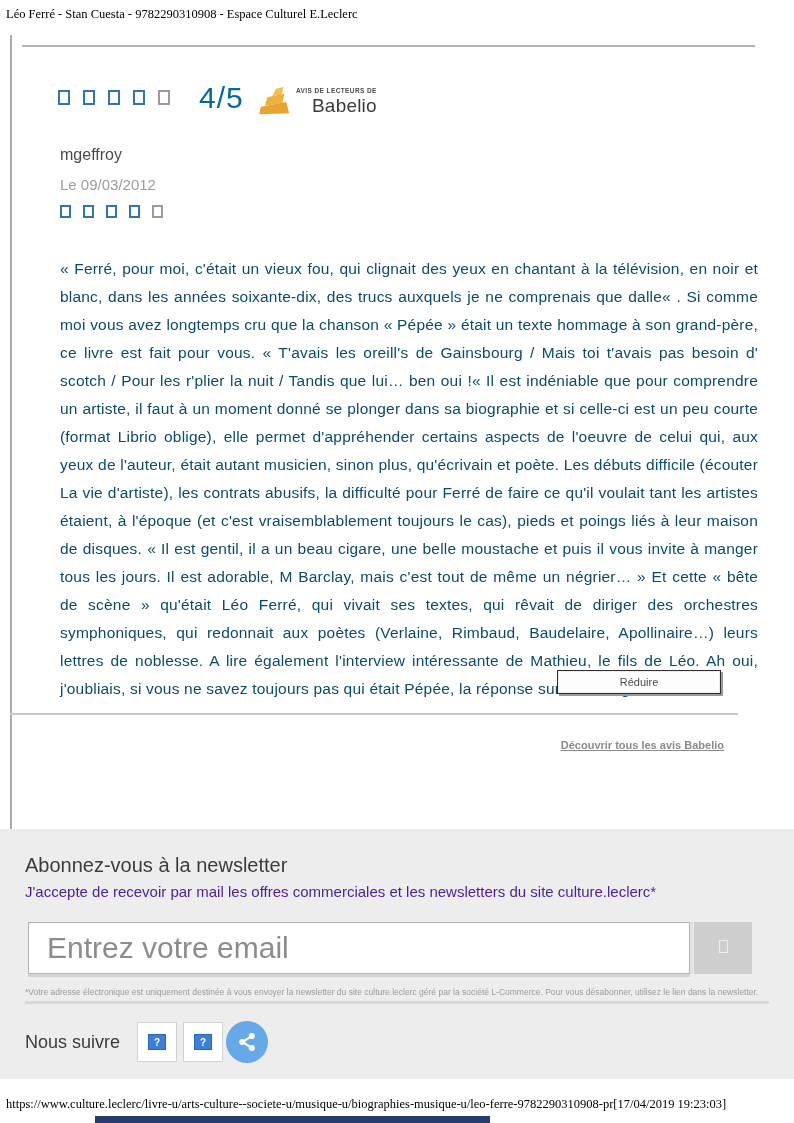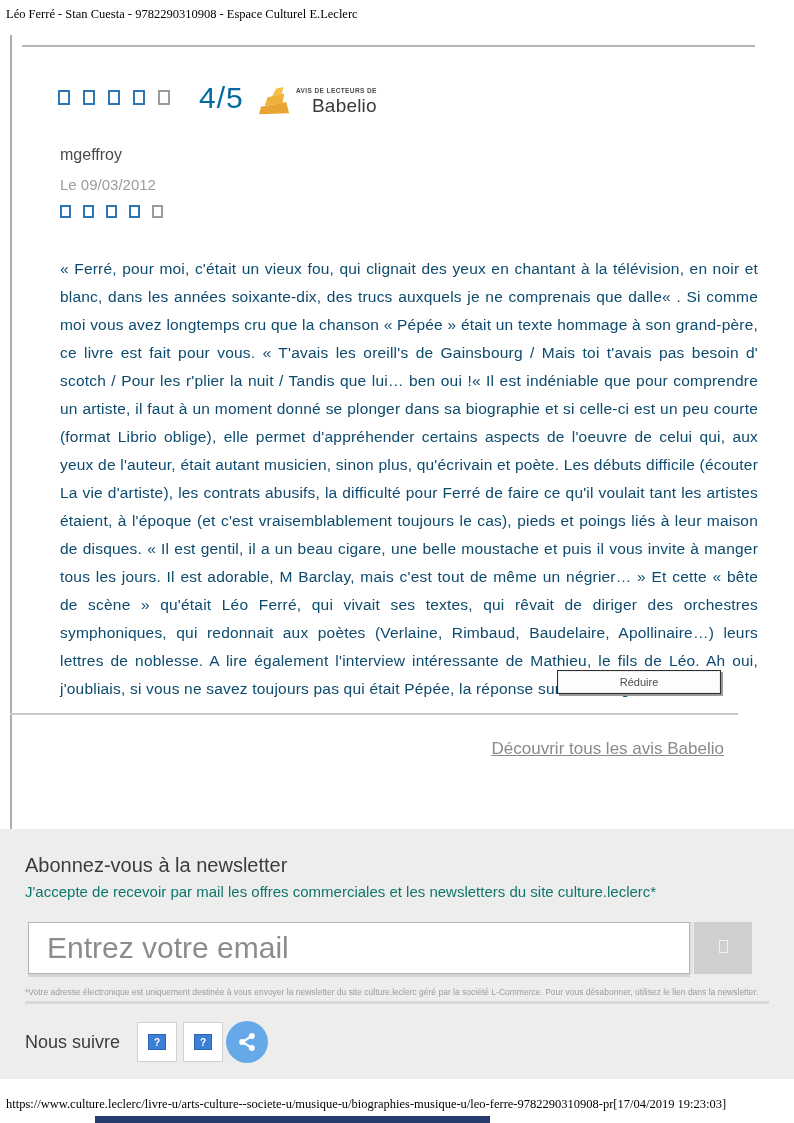--- a/index.html
+++ b/index.html
@@ -44,27 +44,27 @@
   .reduce-btn {
     position:absolute; left:557px; top:670px; width:164px; height:24px;
     background:#fdfdfd; border:1px solid #2f2f2f; box-shadow:2px 2px 0 #9a9a9a, inset 0 0 0 1px #ececec;
     font-family:"Liberation Sans", sans-serif; font-size:11px; color:#4c4c4c; cursor:pointer;
   }
 
   .section-divider { position:absolute; left:10px; top:713px; width:728px; height:2px; background:#c9c9c9; }
 
   .all-reviews-link {
     position:absolute; right:70px; top:739px;
-    font-size:17px; color:#8a8a8a; text-decoration:underline; cursor:pointer;
+    font-size:11px; color:#8a8a8a; text-decoration:underline; cursor:pointer;font-weight:bold;
   }
 
   
   .newsletter { position:absolute; left:0; top:829px; width:794px; height:250px; background:#ededed; }
   .nl-title    { position:absolute; left:25px; top:854px; font-size:20px; color:#3c3c3c; }
-  .nl-subtitle { position:absolute; left:25px; top:883px; font-size:15px; color:#0f766e; }
+  .nl-subtitle { position:absolute; left:25px; top:883px; font-size:15px; color:#4c1d95; }
   .nl-input {
     position:absolute; left:28px; top:922px; width:662px; height:52px;
     border:1px solid #b3b3b3; box-shadow:0 3px 0 #d4d4d4, 3px 0 0 #e2e2e2;
     font-family:"Liberation Sans", sans-serif; font-size:30px; color:#555; padding:0 18px; background:#fff;
   }
   .nl-input::placeholder { color:#8c8c8c; opacity:1; }
   .nl-submit {
     position:absolute; left:694px; top:922px; width:58px; height:52px;
     background:#cfcfcf; border:none; cursor:pointer;
   }

